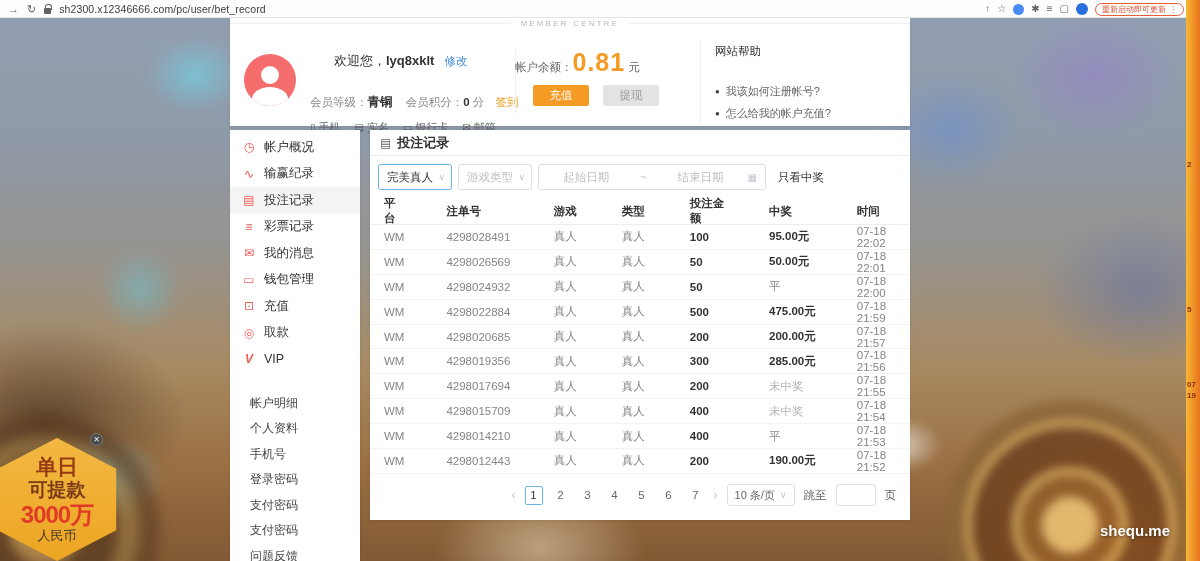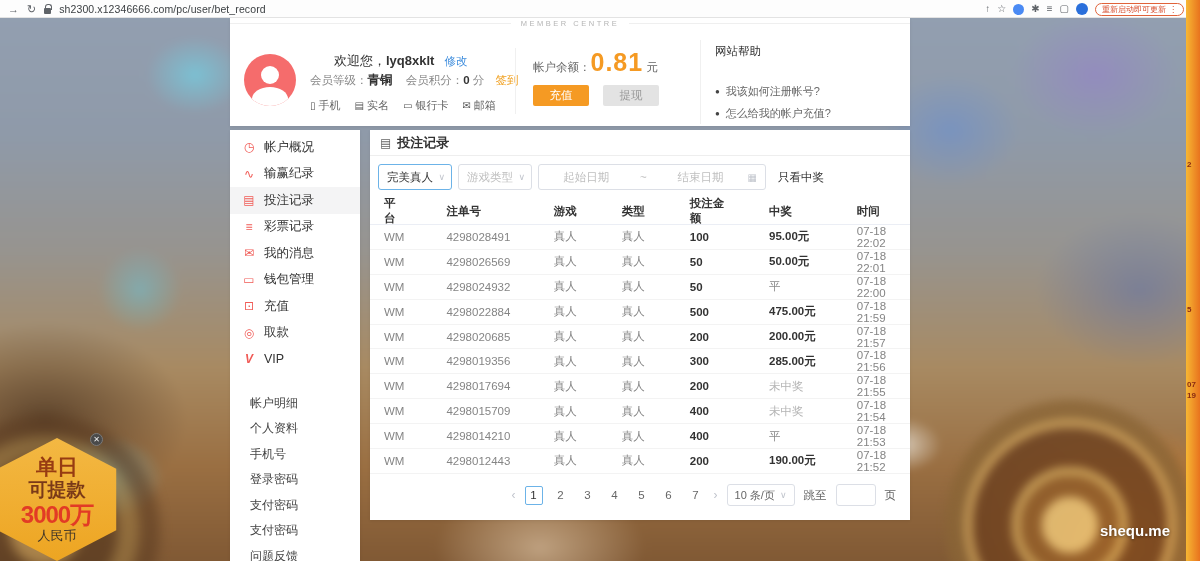--- a/index.html
+++ b/index.html
@@ -43,30 +43,30 @@
   .top-panel{position:absolute;left:230px;top:18px;width:680px;height:108px;background:#fff;z-index:5;box-shadow:0 1px 3px rgba(0,0,0,.08);}
   .member-centre{position:absolute;left:0;top:1px;width:100%;text-align:center;font-size:7.5px;color:#b5b5b5;letter-spacing:2.5px;display:flex;align-items:center;gap:10px;justify-content:center;}
   .member-centre:before,.member-centre:after{content:"";flex:1;border-top:1px solid #efefef;}
   .avatar{position:absolute;left:14px;top:36px;width:52px;height:52px;border-radius:50%;background:#f56c6c;overflow:hidden;}
   .avatar .head{position:absolute;left:17px;top:12px;width:18px;height:18px;border-radius:50%;background:#fff;}
   .avatar .body{position:absolute;left:8px;top:33px;width:36px;height:24px;border-radius:50% 50% 0 0;background:#fff;}
   .uinfo{position:absolute;left:80px;top:34px;}
   .row1{font-size:13px;color:#333;margin-left:24px;}
   .row1 b{font-weight:bold;}
   .link-blue{color:#3e8ddd;font-size:11.5px;margin-left:10px;}
-  .row2{margin-top:2px;font-size:11.5px;color:#888;}
+  .row2{margin-top:24px;font-size:11.5px;color:#888;}
   .row2 .lv{color:#333;font-weight:bold;font-size:12.5px;}
   .row2 .pts{color:#333;font-weight:bold;}
   .link-orange{color:#f0a020;margin-left:8px;}
   .row3{margin-top:9px;display:flex;gap:14px;font-size:11px;color:#666;}
   .vitem{display:flex;align-items:center;gap:3px;}
   .vicon{font-size:10px;color:#555;}
   .vdivider{position:absolute;left:285px;top:30px;height:66px;border-left:1px solid #f0f0f0;}
   .balance{position:absolute;left:285px;top:30px;width:185px;}
-  .bal-line{padding-left:18px;font-size:11.5px;color:#666;white-space:nowrap;}
+  .bal-line{font-size:11.5px;color:#666;white-space:nowrap;}
   .bal-val{font-size:25px;color:#f59a23;font-weight:bold;letter-spacing:1px;}
   .bal-btns{padding-left:18px;margin-top:8px;display:flex;gap:14px;}
   .btn-orange{width:56px;height:21px;background:#f59a23;color:#fff;font-size:11.5px;border:none;border-radius:2px;display:flex;align-items:center;justify-content:center;}
   .btn-gray{width:56px;height:21px;background:#e3e3e3;color:#999;font-size:11.5px;border:none;border-radius:2px;display:flex;align-items:center;justify-content:center;}
   .help{position:absolute;left:470px;top:22px;width:205px;border-left:1px solid #f0f0f0;padding:4px 0 0 14px;height:84px;}
   .help-title{font-size:11.5px;color:#333;margin-bottom:25px;}
   .help-item{font-size:11px;color:#666;margin-bottom:7px;display:flex;align-items:center;gap:6px;}
   .help-item .dot{font-size:8px;color:#444;}
 
   

